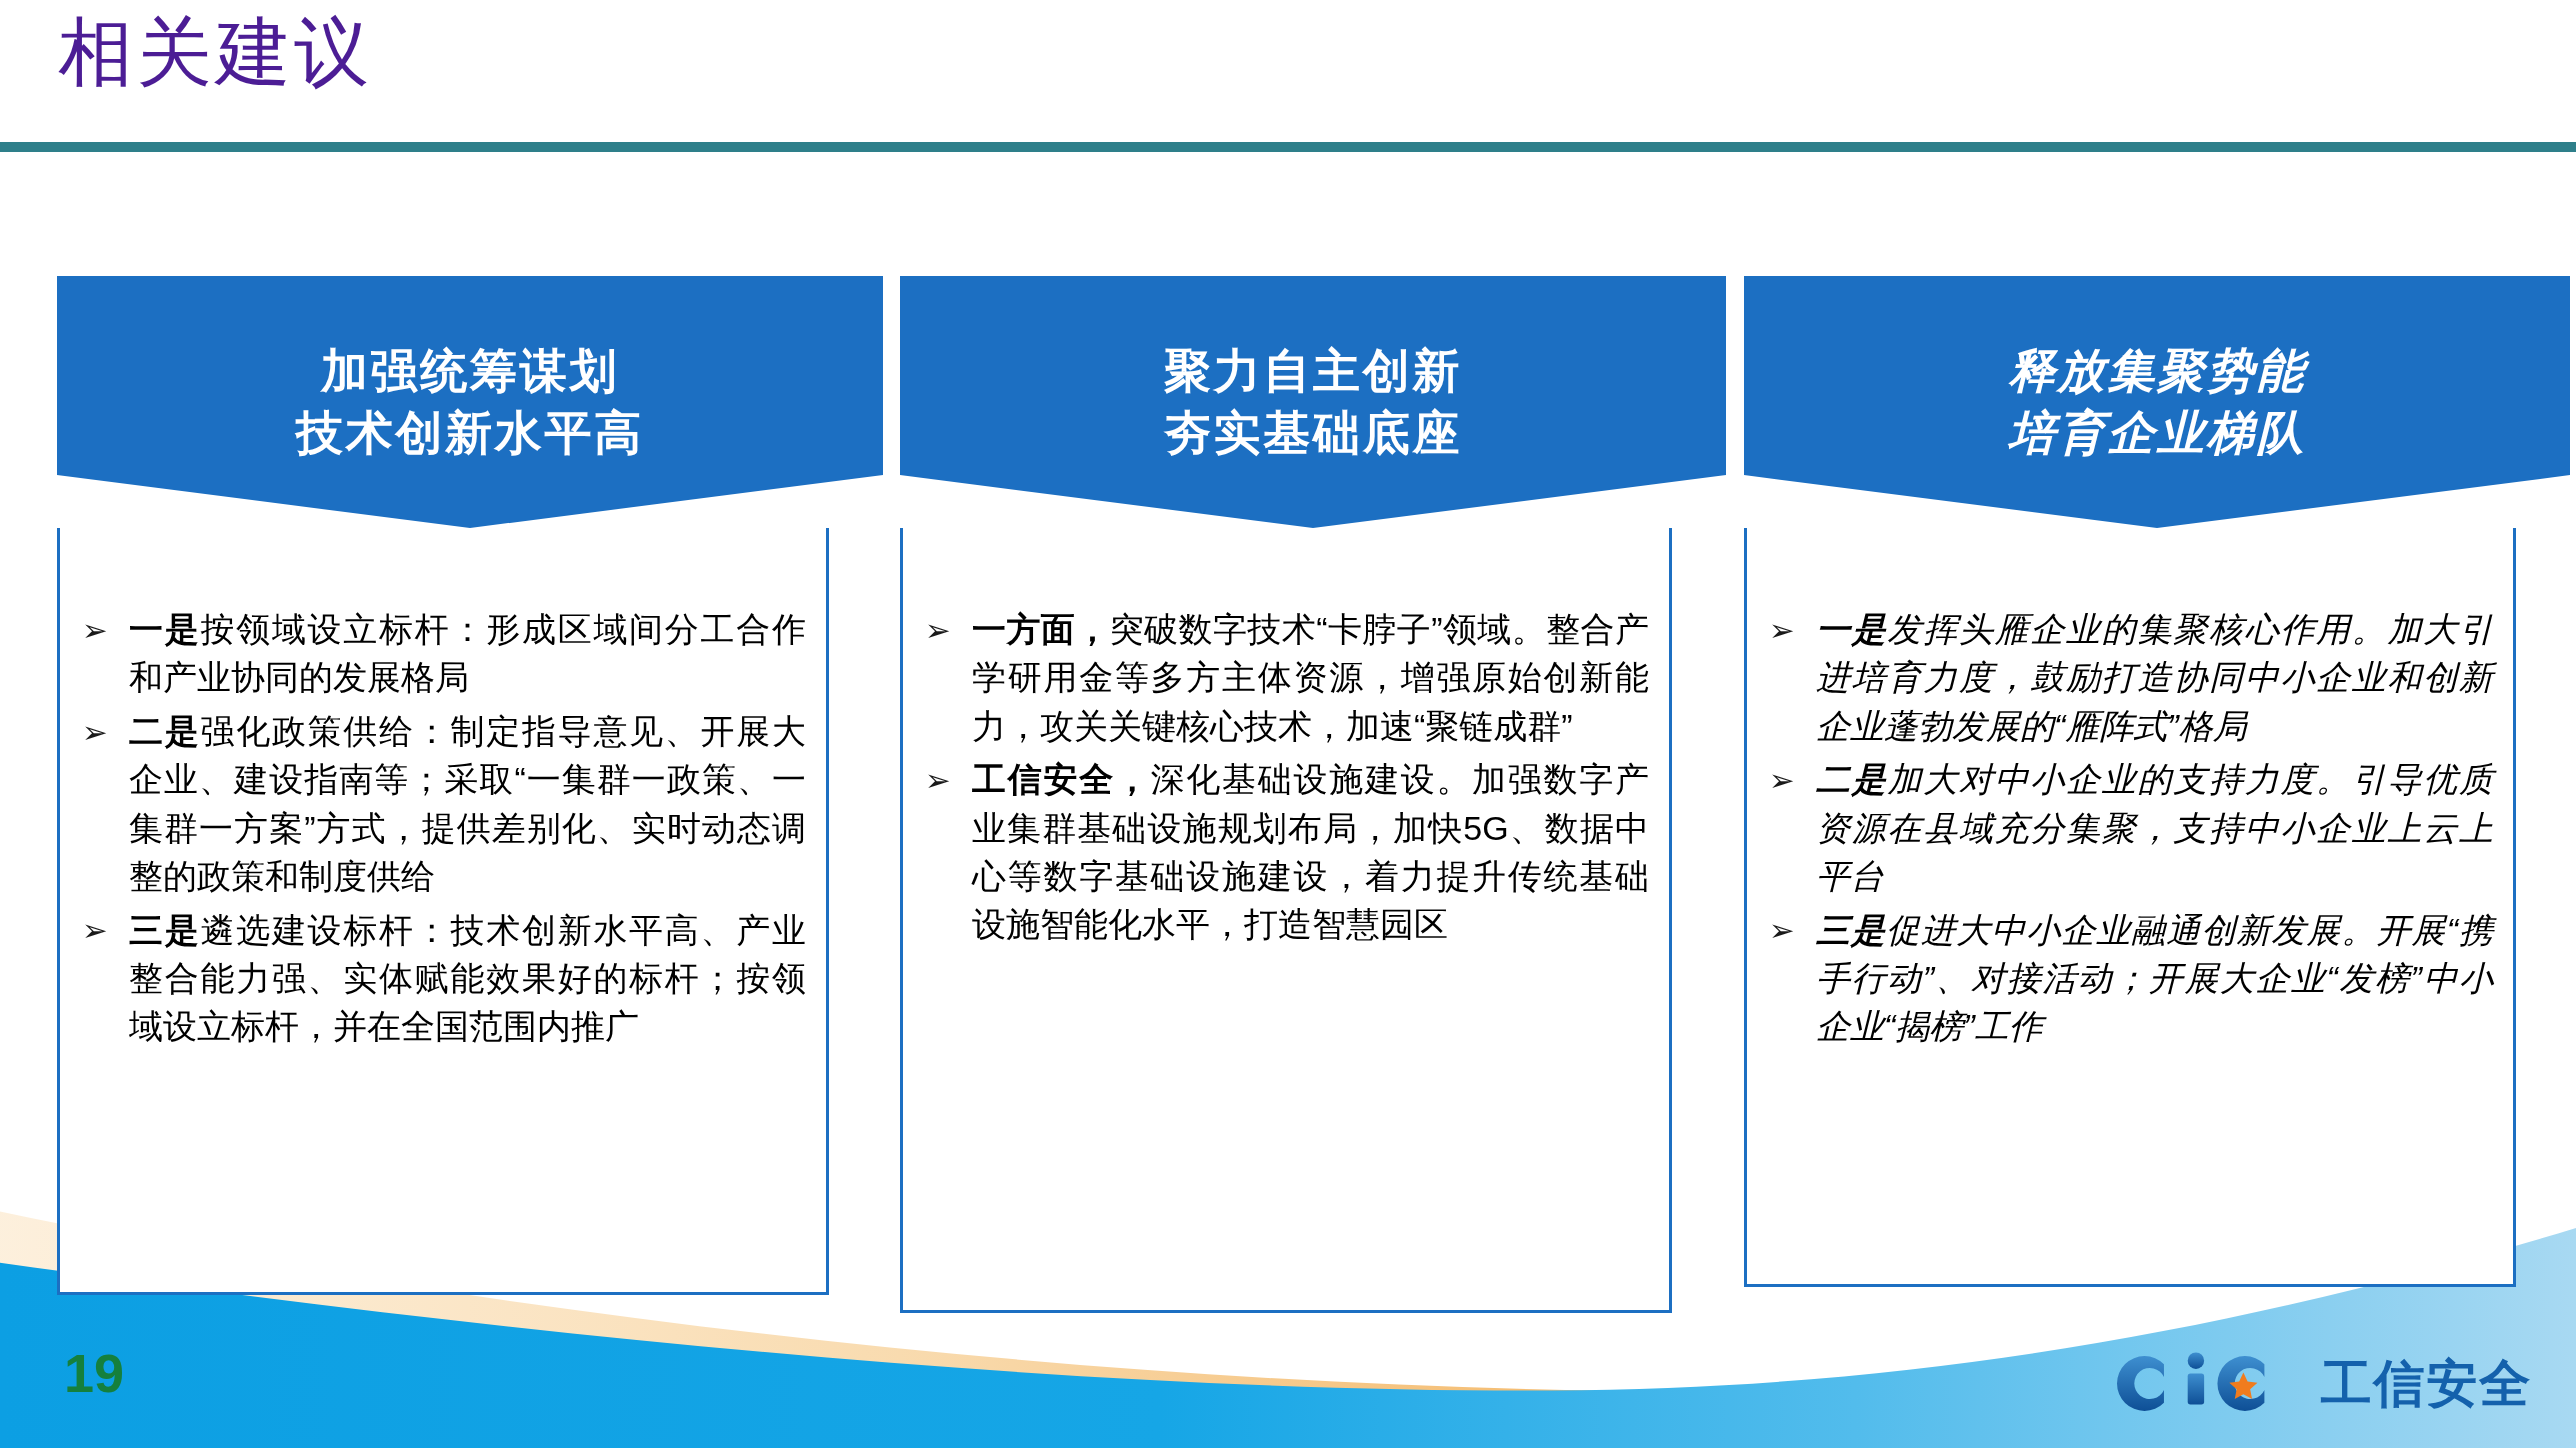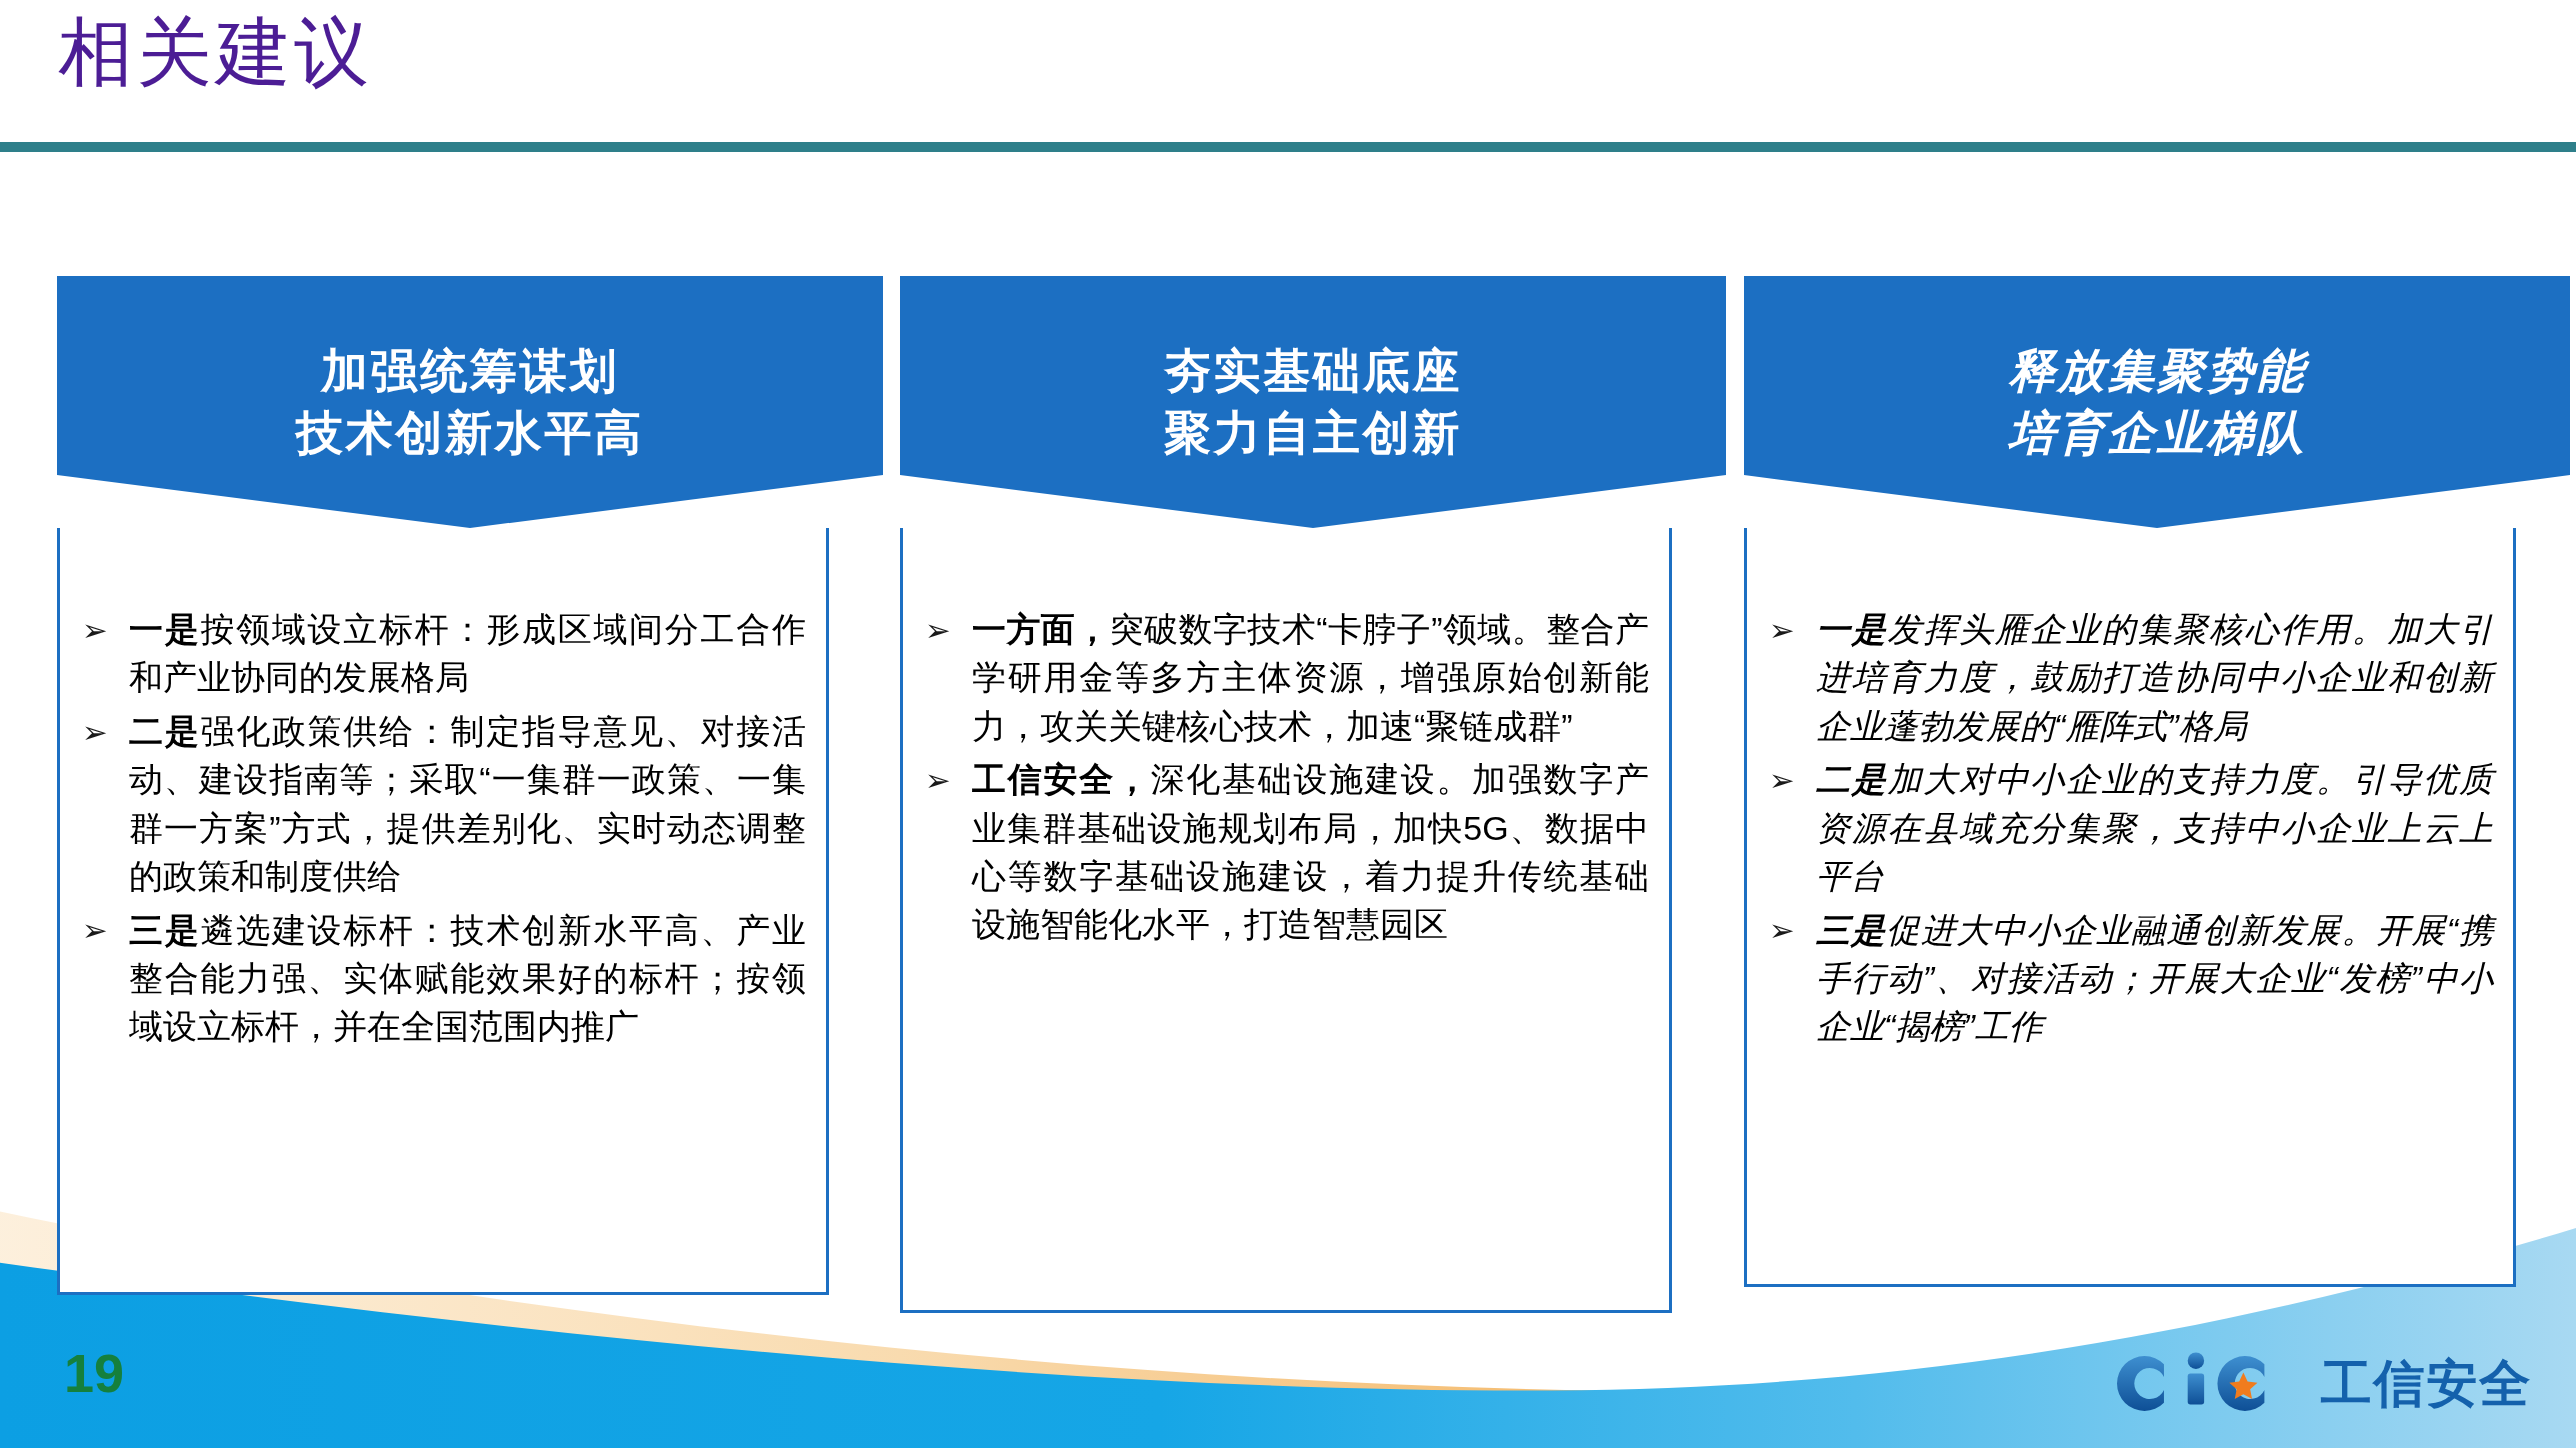--- a/index.html
+++ b/index.html
@@ -114,34 +114,34 @@
       <div class="card-head-line">技术创新水平高</div>
     </div>
     <div class="card-body">
       <ul class="bullet-list">
         <li class="bullet">
           <span class="marker">➢</span>
           <b>一是</b><span>按领域设立标杆：形成区域间分工合作和产业协同的发展格局</span>
         </li>
         <li class="bullet">
           <span class="marker">➢</span>
-          <b>二是</b><span>强化政策供给：制定指导意见、对接活动、建设指南等；采取“一集群一政策、一集群一方案”方式，提供差别化、实时动态调整的政策和制度供给</span>
+          <b>二是</b><span>强化政策供给：制定指导意见、开展大企业、建设指南等；采取“一集群一政策、一集群一方案”方式，提供差别化、实时动态调整的政策和制度供给</span>
         </li>
         <li class="bullet">
           <span class="marker">➢</span>
           <b>三是</b><span>遴选建设标杆：技术创新水平高、产业整合能力强、实体赋能效果好的标杆；按领域设立标杆，并在全国范围内推广</span>
         </li>
       </ul>
     </div>
   </div>
 
   <div class="card card-2">
     <div class="card-head">
+      <div class="card-head-line">聚力自主创新</div>
       <div class="card-head-line">夯实基础底座</div>
-      <div class="card-head-line">聚力自主创新</div>
     </div>
     <div class="card-body">
       <ul class="bullet-list">
         <li class="bullet">
           <span class="marker">➢</span>
           <b>一方面，</b><span>突破数字技术“卡脖子”领域。整合产学研用金等多方主体资源，增强原始创新能力，攻关关键核心技术，加速“聚链成群”</span>
         </li>
         <li class="bullet">
           <span class="marker">➢</span>
           <b>工信安全，</b><span>深化基础设施建设。加强数字产业集群基础设施规划布局，加快5G、数据中心等数字基础设施建设，着力提升传统基础设施智能化水平，打造智慧园区</span>

